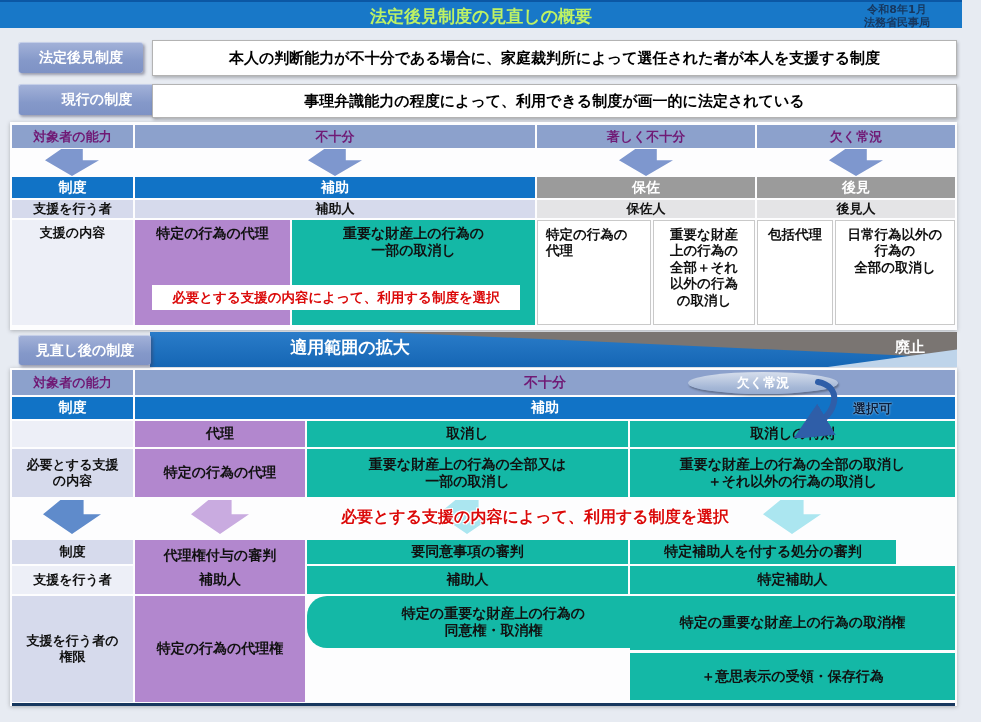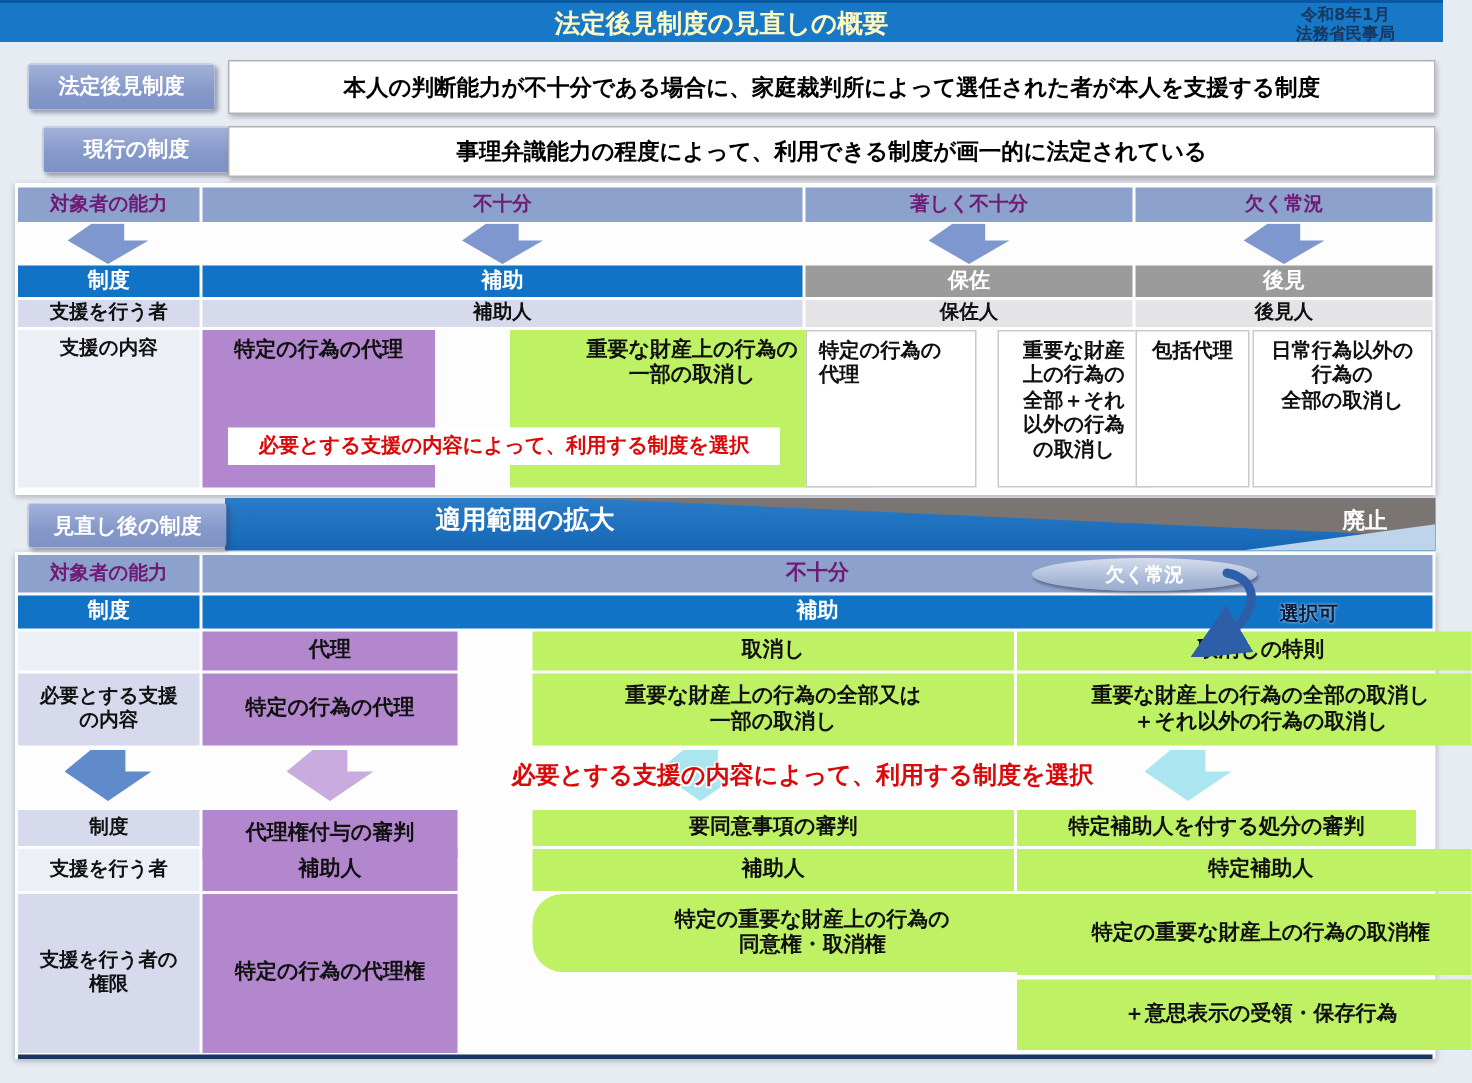--- a/index.html
+++ b/index.html
@@ -13,50 +13,50 @@
   .cell{position:absolute;box-sizing:border-box;display:flex;align-items:center;
         justify-content:center;text-align:center;white-space:pre-line;line-height:1.22;}
   .top{align-items:flex-start;padding-top:5px;}
   .slate{background:#8CA1CC;color:#701a75;}
   .blue{background:#1173C6;color:#fff;}
   .gray{background:#9B9B9B;color:#fff;}
   .lgray{background:#E4E4E6;color:#111;}
   .lav{background:#D6DAEC;color:#111;}
   .lav2{background:#EDEFF7;color:#111;}
   .purple{background:#B287CE;color:#111;}
-  .cyan{background:#bef264;color:#111;margin-left:48px;}
+  .cyan{background:#14b8a6;color:#111;}
   .whitecell{background:#FFFFFF;border:1px solid #C9C9C9;color:#111;}
   .panel{position:absolute;background:#FDFDFE;box-shadow:0 1px 4px rgba(0,0,0,0.25);}
   .badge{position:absolute;display:flex;align-items:center;justify-content:center;
         background:linear-gradient(180deg,#A2B1D8 0%,#8498C9 60%,#7E92C5 100%);
         color:#fff;border-radius:3px;border-top:1px solid #C5CFE8;border-left:1px solid #C5CFE8;
         box-shadow:2px 2px 3px rgba(60,60,90,0.45);font-size:14px;}
   .defbox{position:absolute;display:flex;align-items:center;justify-content:center;
         background:#fff;border:1px solid #B3B3B3;box-shadow:1px 2px 3px rgba(0,0,0,0.25);
         font-size:15px;color:#000;}
   .block-arrow{position:absolute;clip-path:polygon(30% 0,70% 0,70% 42%,100% 42%,50% 100%,0 42%);}
   .rednote{color:#DB0A0A;}
   .ellipse{position:absolute;display:flex;align-items:center;justify-content:center;
         background:linear-gradient(180deg,#D6DEEC 0%,#A5B7D6 70%,#98ACCF 100%);
         border-radius:50%;color:#fff;font-size:13px;box-shadow:1px 2px 2px rgba(0,0,0,0.3);}
 </style>
 </head>
 <body>
 
 <div class="abs" style="left:0;top:0;width:962px;height:28px;background:#1878C8;border-top:2px solid #0B57A4;">
-  <div class="cell" style="left:0;top:0;width:962px;height:28px;color:#fef9c3;font-size:17px;">法定後見制度の見直しの概要</div>
+  <div class="cell" style="left:0;top:0;width:962px;height:28px;color:#bef264;font-size:17px;">法定後見制度の見直しの概要</div>
   <div class="abs" style="right:10px;top:1px;width:110px;color:#17375E;font-size:11px;line-height:1.2;
               text-align:center;white-space:pre-line;">令和8年1月
 法務省民事局</div>
 </div>
 
 <div class="badge" style="left:18px;top:42px;width:124px;height:30px;">法定後見制度</div>
 <div class="defbox" style="left:152px;top:40px;width:803px;height:34px;">本人の判断能力が不十分である場合に、家庭裁判所によって選任された者が本人を支援する制度</div>
 
-<div class="badge" style="left:28px;top:84px;width:124px;height:30px;">現行の制度</div>
+<div class="badge" style="left:18px;top:84px;width:124px;height:30px;padding-left:16px;">現行の制度</div>
 <div class="defbox" style="left:152px;top:84px;width:803px;height:32px;">事理弁識能力の程度によって、利用できる制度が画一的に法定されている</div>
 
 <div class="panel" style="left:10px;top:122px;width:947px;height:208px;"></div>
 
 <div class="cell slate" style="left:12px;top:125px;width:121px;height:23px;font-size:13px;">対象者の能力</div>
 <div class="cell slate" style="left:135px;top:125px;width:400px;height:23px;font-size:13px;">不十分</div>
 <div class="cell slate" style="left:537px;top:125px;width:218px;height:23px;font-size:13px;">著しく不十分</div>
 <div class="cell slate" style="left:757px;top:125px;width:198px;height:23px;font-size:13px;">欠く常況</div>
 
 <div class="block-arrow" style="left:45px;top:149px;width:54px;height:27px;background:#7E97CE;"></div>
@@ -74,21 +74,21 @@
 <div class="cell lgray" style="left:537px;top:200px;width:218px;height:18px;font-size:13px;">保佐人</div>
 <div class="cell lgray" style="left:757px;top:200px;width:198px;height:18px;font-size:13px;">後見人</div>
 
 <div class="cell lav2 top" style="left:12px;top:220px;width:121px;height:105px;font-size:13px;">支援の内容</div>
 <div class="cell purple top" style="left:135px;top:220px;width:155px;height:105px;font-size:14px;">特定の行為の代理</div>
 <div class="cell cyan top" style="left:292px;top:220px;width:243px;height:105px;font-size:14px;">重要な財産上の行為の
 一部の取消し</div>
 <div class="cell whitecell top" style="left:537px;top:220px;width:114px;height:105px;font-size:13.5px;justify-content:flex-start;
             text-align:left;padding-left:8px;">特定の行為の
 代理</div>
-<div class="cell whitecell top" style="left:653px;top:220px;width:102px;height:105px;font-size:13.5px;margin-left:12px;">重要な財産
+<div class="cell whitecell top" style="left:653px;top:220px;width:102px;height:105px;font-size:13.5px;">重要な財産
 上の行為の
 全部＋それ
 以外の行為
 の取消し</div>
 <div class="cell whitecell top" style="left:757px;top:220px;width:76px;height:105px;font-size:13.5px;">包括代理</div>
 <div class="cell whitecell top" style="left:835px;top:220px;width:120px;height:105px;font-size:13.5px;">日常行為以外の
 行為の
 全部の取消し</div>
 
 <div class="cell rednote" style="left:152px;top:285px;width:368px;height:25px;background:#fff;font-size:13.5px;">必要とする支援の内容によって、利用する制度を選択</div>

